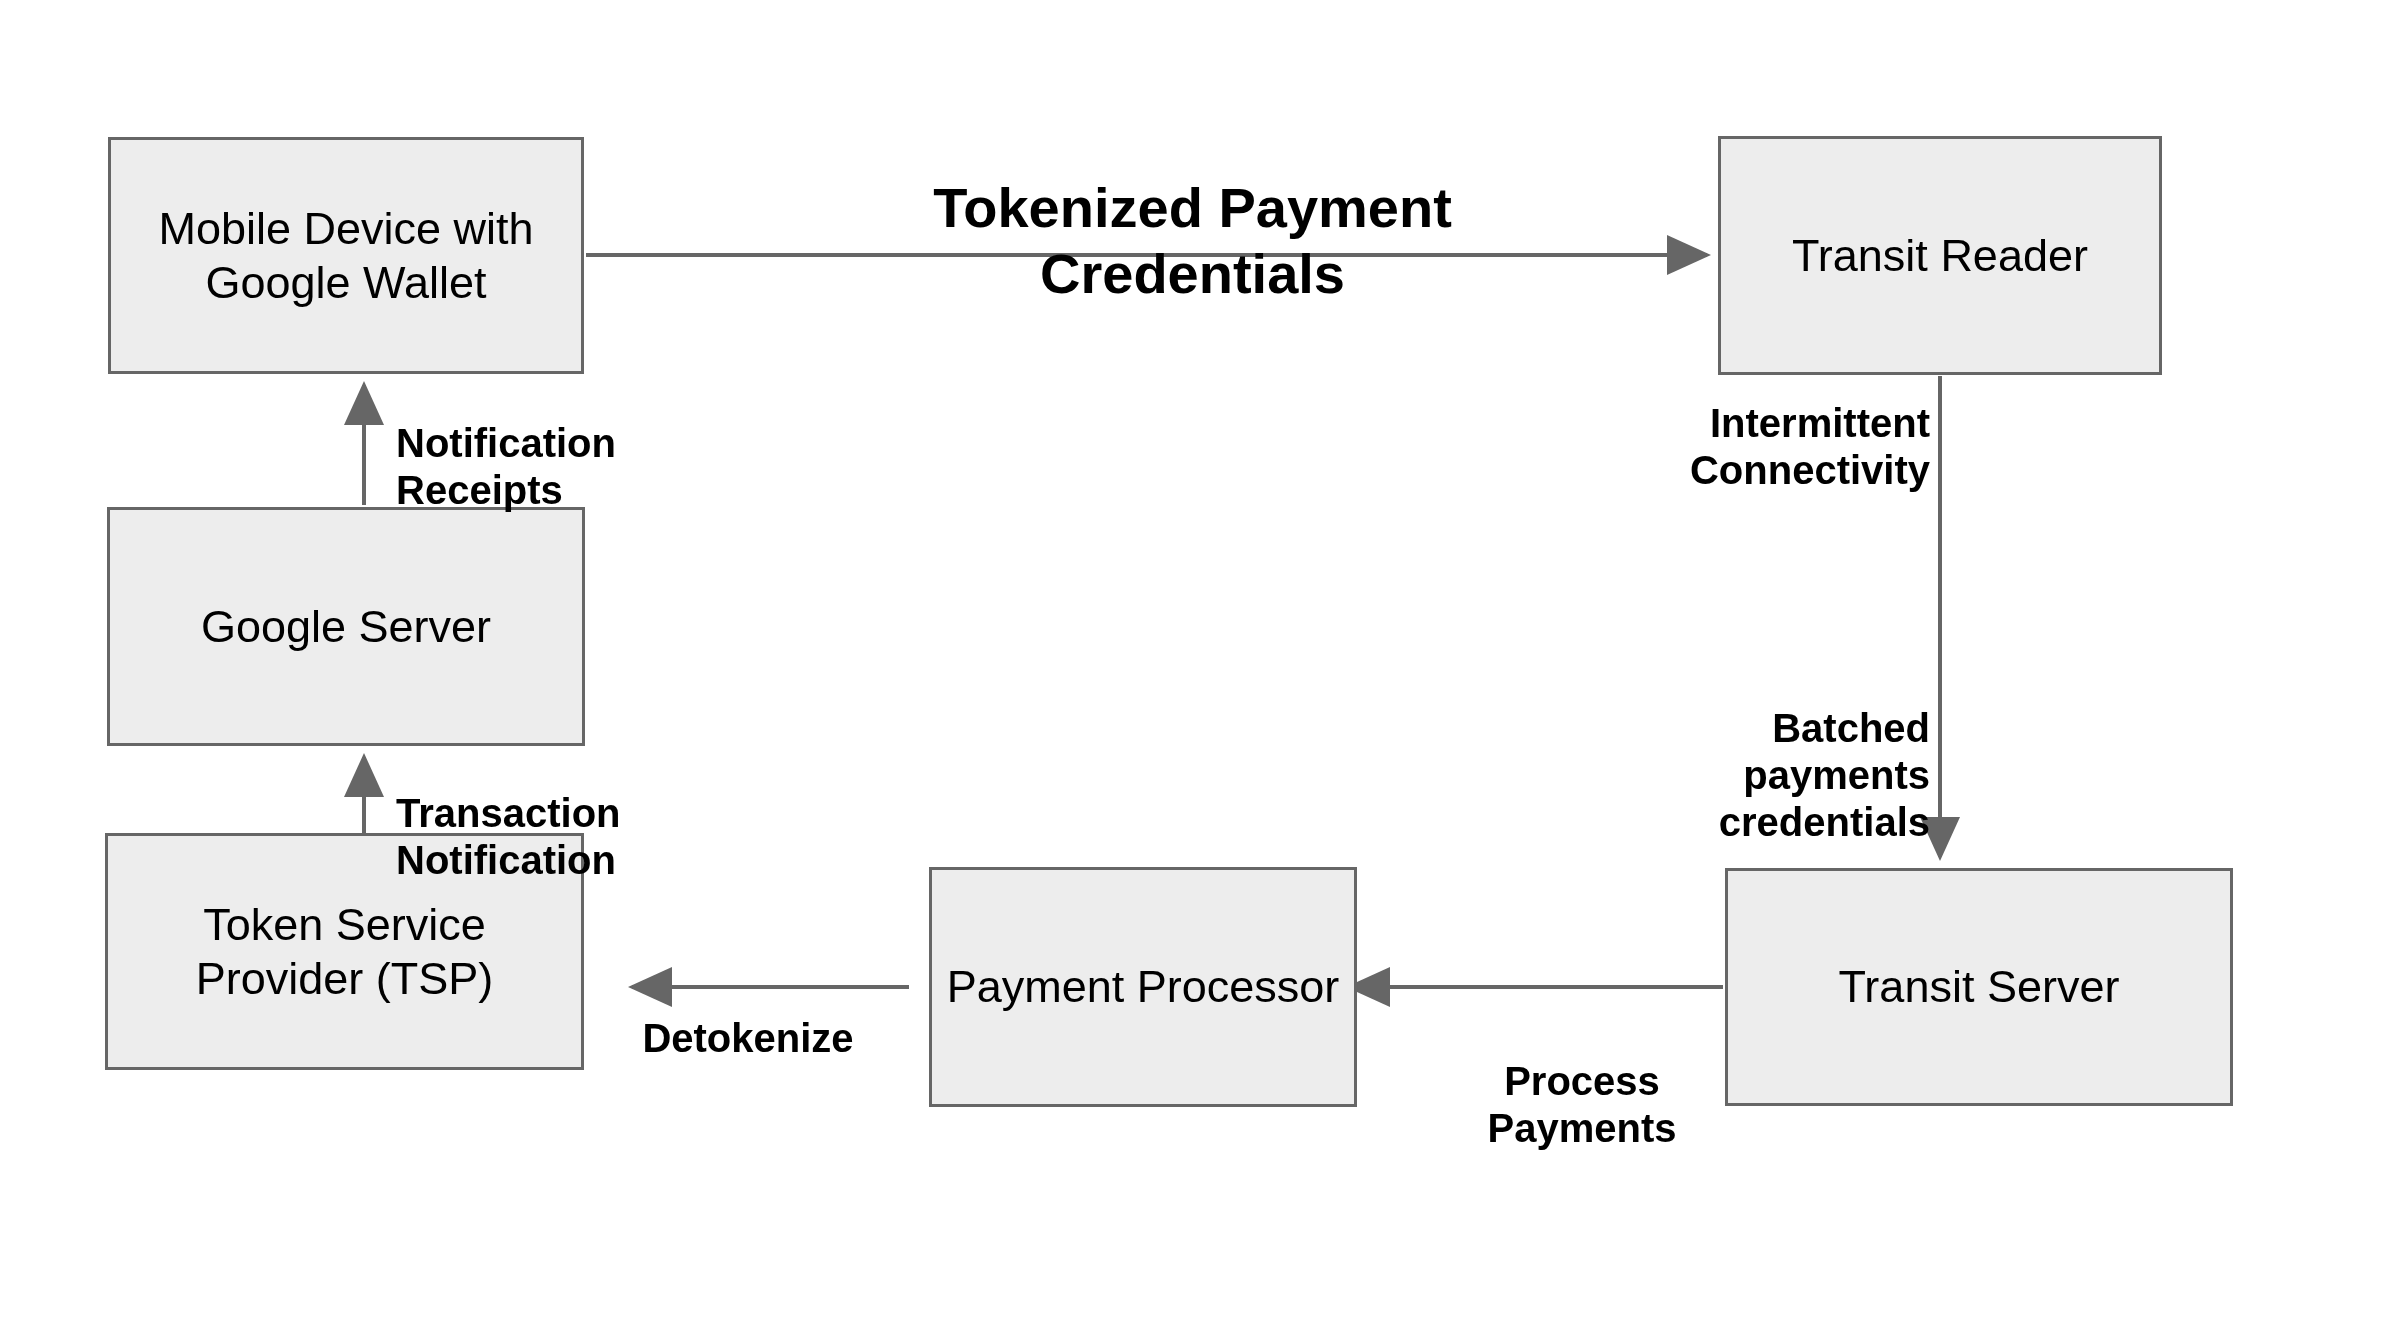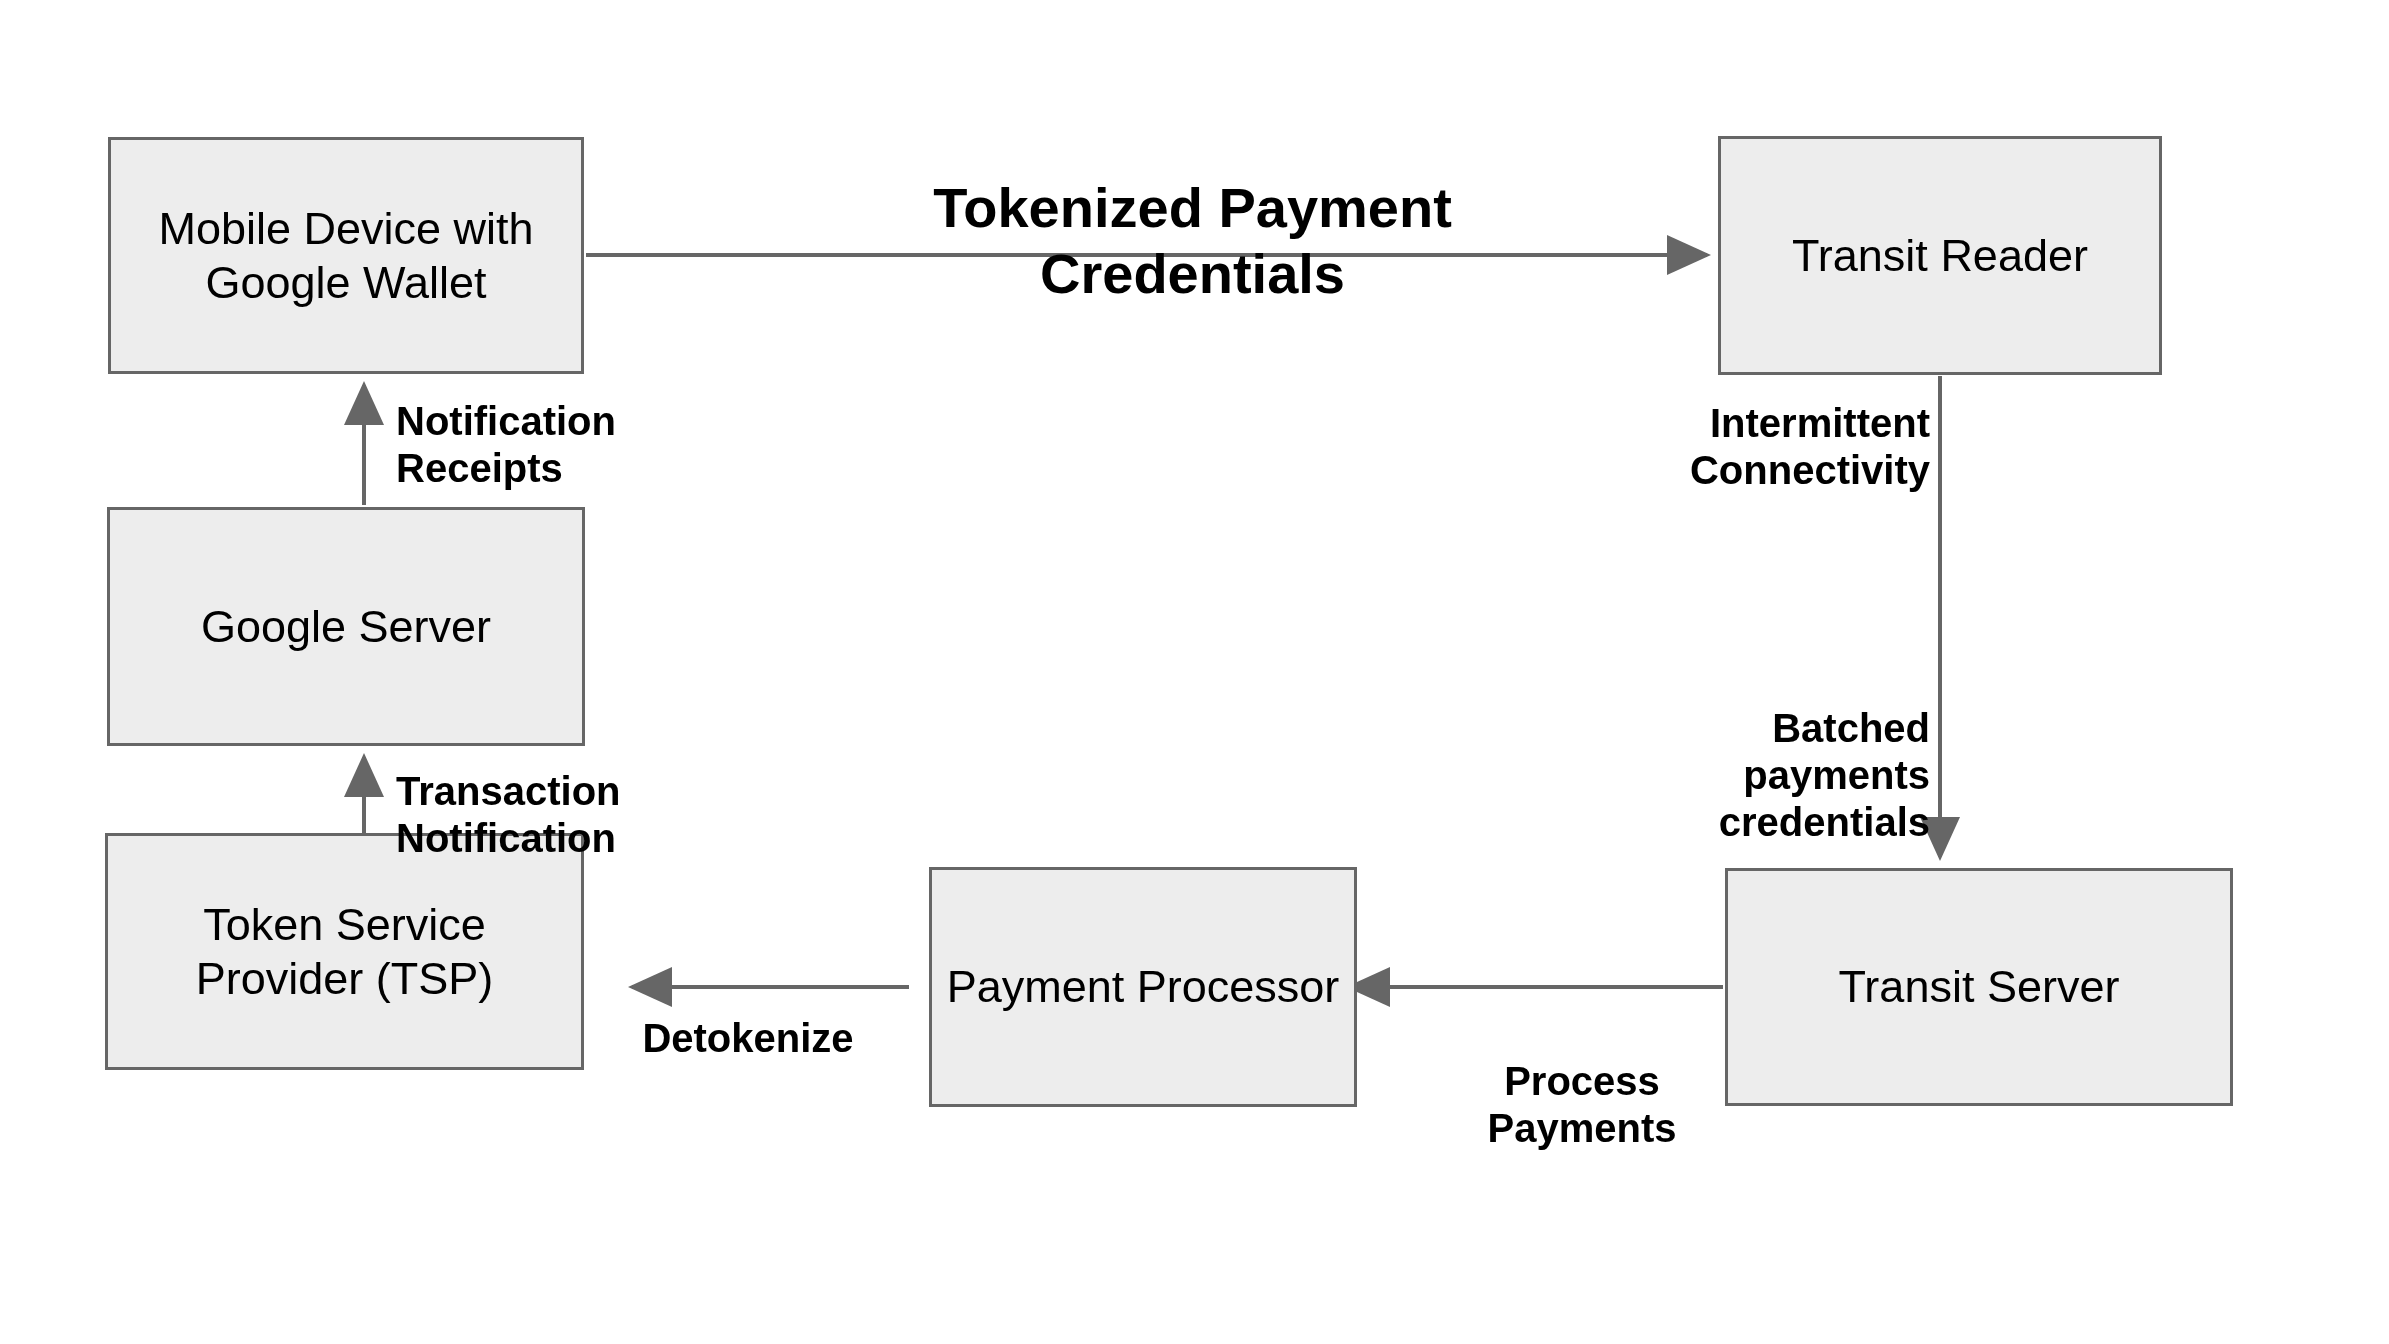--- a/index.html
+++ b/index.html
@@ -41,21 +41,21 @@
     position: absolute;
     color: #000000;
     font-weight: bold;
     font-size: 40px;
     line-height: 1.18;
     white-space: pre-line;
     font-family: "Liberation Sans Narrow", "Liberation Sans", sans-serif;
     font-stretch: condensed;
   }
   .edge-label.center { text-align: center; }
-  .edge-label.left   { text-align: left; }
+  .edge-label.left   { text-align: left; margin-top: 22px; }
   .edge-label.right  { text-align: right; }
   svg.edges {
     position: absolute;
     left: 0;
     top: 0;
     width: 2389px;
     height: 1344px;
     pointer-events: none;
   }
   .label-top {

